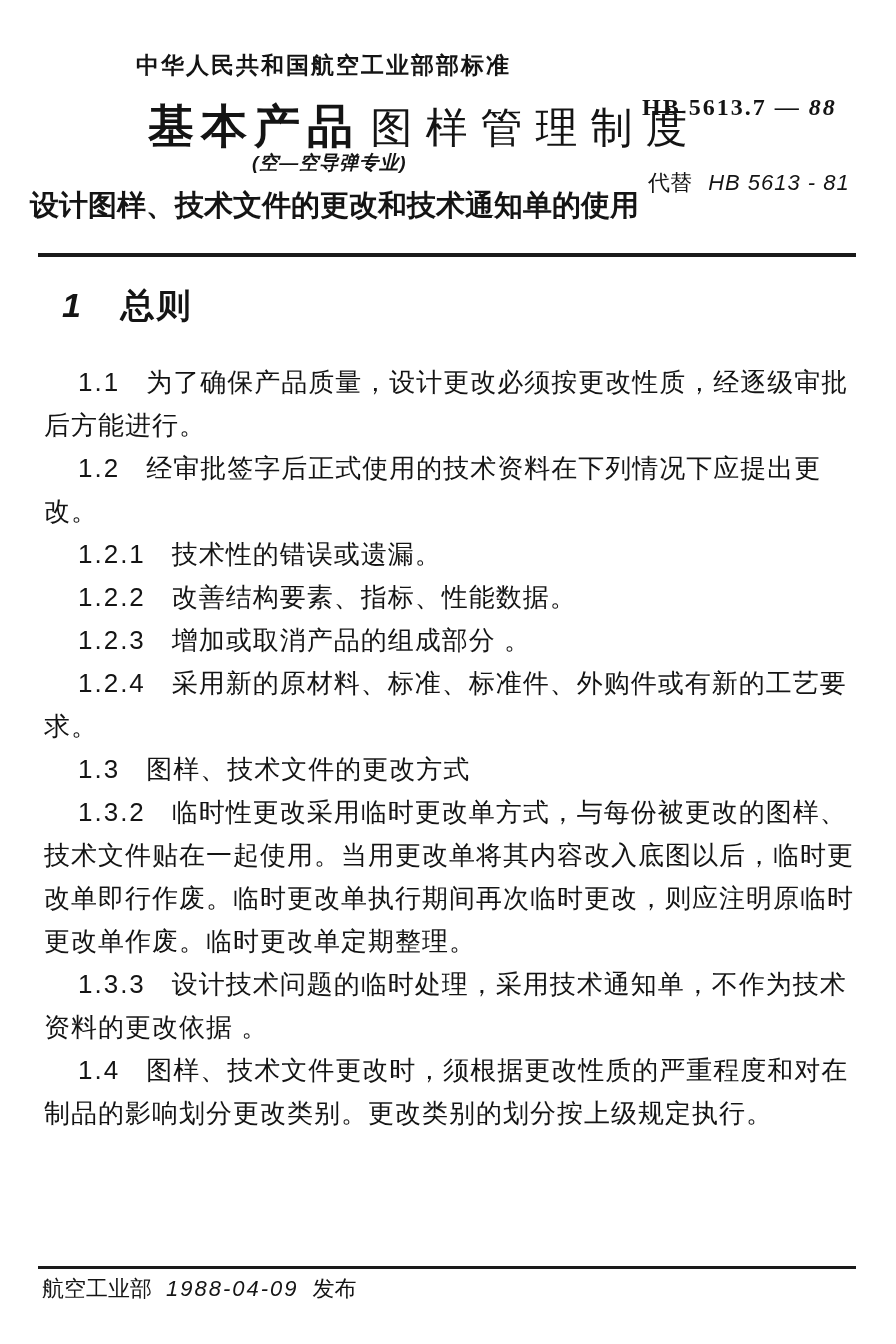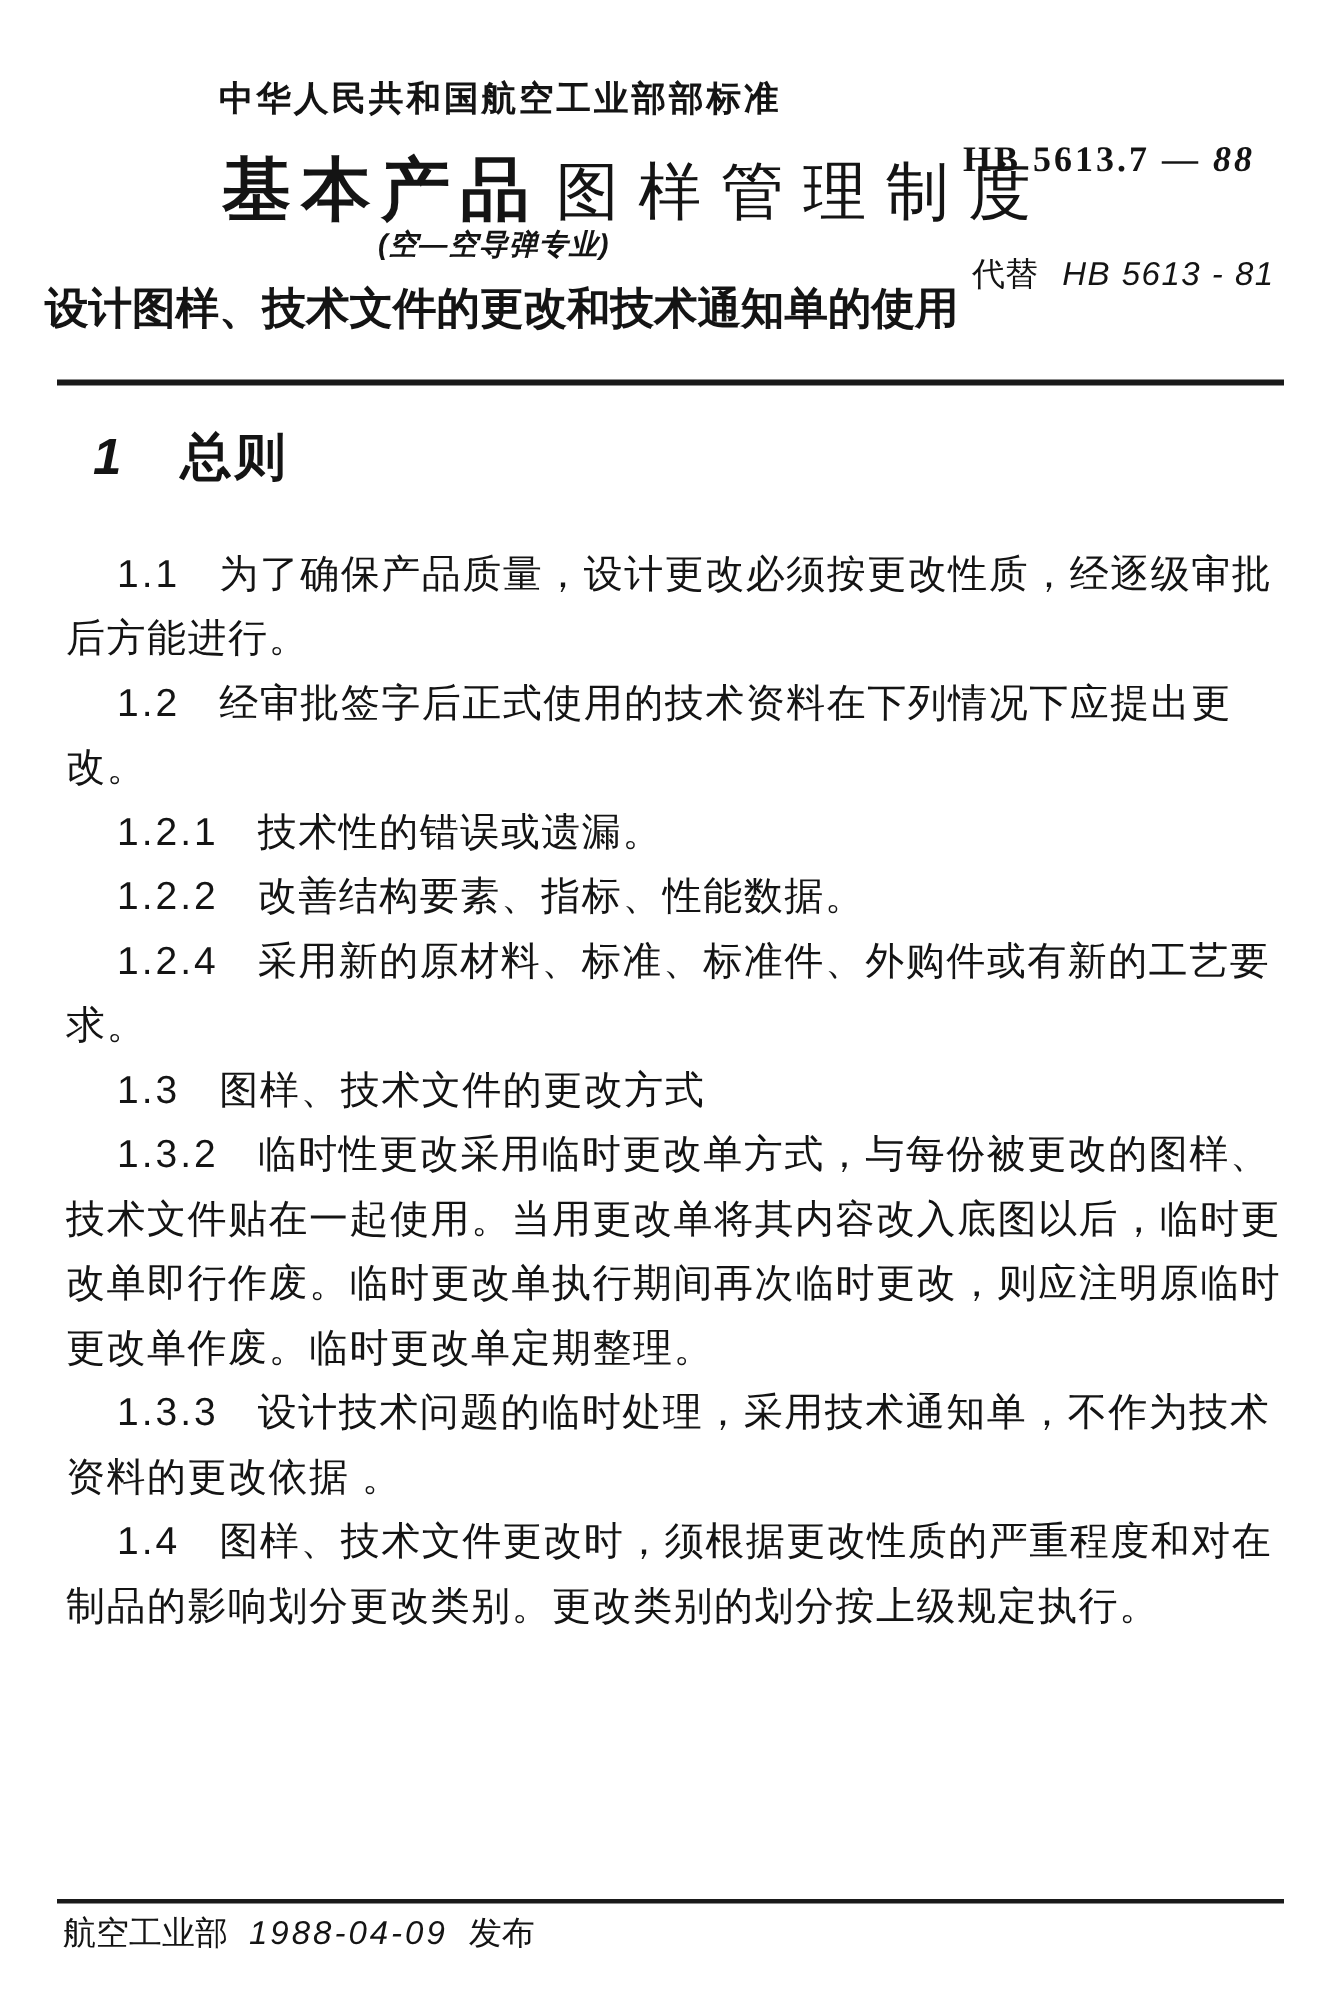--- a/index.html
+++ b/index.html
@@ -8,21 +8,21 @@
     position:relative;
     width:896px; height:1344px;
     margin:0 auto;
     background:#ffffff;
     color:#141414;
     font-family:"Liberation Sans", sans-serif;
     overflow:hidden;
   }
   
   .org-line {
-    position:absolute; left:146px; top:50px;
+    position:absolute; left:136px; top:50px;
     font-size:23px; font-weight:bold; letter-spacing:2px;
   }
   .title-row {
     position:absolute; left:148px; top:96px;
     white-space:nowrap;
   }
   .t-bold {
     font-size:46px; font-weight:900; letter-spacing:7px;
   }
   .t-rest {
@@ -112,20 +112,21 @@
   <div class="body">
     <div class="sec">
       <span class="num">1</span>
       <span>总则</span>
     </div>
 
     <p class="para"><span class="num">1.1</span><span>为了确保产品质量，设计更改必须按更改性质，经逐级审批后方能进行。</span></p>
     <p class="para"><span class="num">1.2</span><span>经审批签字后正式使用的技术资料在下列情况下应提出更改。</span></p>
     <p class="para"><span class="num">1.2.1</span><span>技术性的错误或遗漏。</span></p>
     <p class="para"><span class="num">1.2.2</span><span>改善结构要素、指标、性能数据。</span></p>
+    <p class="para"><span class="num">1.2.3</span><span>增加或取消产品的组成部分 。</span></p>
     <p class="para"><span class="num">1.2.4</span><span>采用新的原材料、标准、标准件、外购件或有新的工艺要求。</span></p>
     <p class="para"><span class="num">1.3</span><span>图样、技术文件的更改方式</span></p>
     <p class="para"><span class="num">1.3.2</span><span>临时性更改采用临时更改单方式，与每份被更改的图样、技术文件贴在一起使用。当用更改单将其内容改入底图以后，临时更改单即行作废。临时更改单执行期间再次临时更改，则应注明原临时更改单作废。临时更改单定期整理。</span></p>
     <p class="para"><span class="num">1.3.3</span><span>设计技术问题的临时处理，采用技术通知单，不作为技术资料的更改依据 。</span></p>
     <p class="para"><span class="num">1.4</span><span>图样、技术文件更改时，须根据更改性质的严重程度和对在制品的影响划分更改类别。更改类别的划分按上级规定执行。</span></p>
   </div>
 
   <div class="rule bottom-rule"></div>
 
   <div class="footer">

